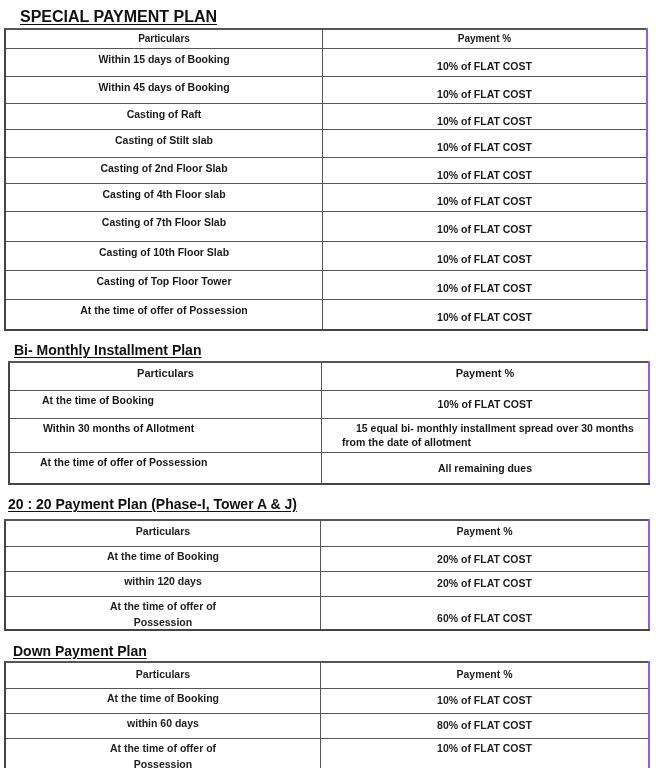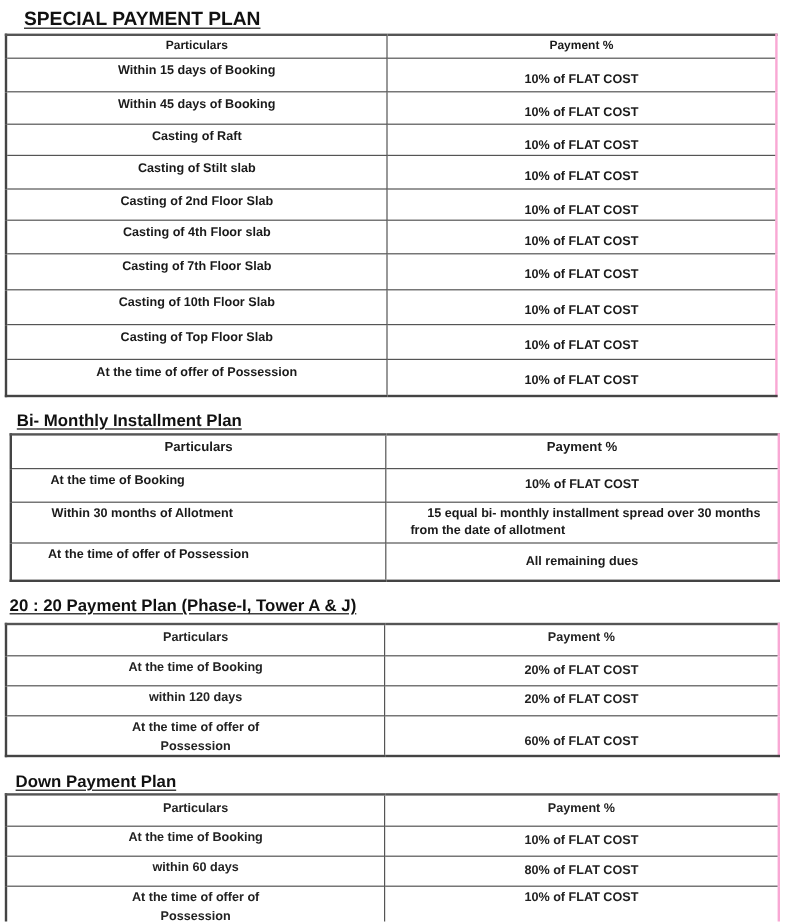--- a/index.html
+++ b/index.html
@@ -6,21 +6,21 @@
   body { width:656px; height:768px; position:relative; overflow:hidden;
          font-family:"Liberation Sans", "DejaVu Sans", sans-serif; color:#111; }
   .title { position:absolute; font-weight:bold; text-decoration:underline;
            text-underline-offset:2px; white-space:nowrap; color:#111; }
   table.plan { position:absolute; border-collapse:collapse; table-layout:fixed;
                font-weight:bold; color:#1a1a1a; }
   table.plan td { border:1px solid #555; padding:0; vertical-align:top;
                   text-align:center; font-size:10.5px; line-height:14px; overflow:hidden; }
   table.plan tr.head td { vertical-align:top; padding-top:2px; }
   table.plan td.left  { width:316px; border-left:2px solid #444; }
-  table.plan td.right { border-right:2px solid #f9a8d4; }
+  table.plan td.right { border-right:2px solid #8b5cf6; }
   table.plan tr:first-child td { border-top:2px solid #555; }
   table.plan tr:last-child td { border-bottom:2px solid #444; }
   .pt { display:block; padding-top:3px; }
   .pt-mid { display:block; padding-top:10px; }
   .al-left { text-align:left !important; }
 
   
   #t1 { left:4px; top:28px; width:644px; }
   #t1 .head td { height:16px; font-size:10px; }
   
@@ -104,21 +104,21 @@
   <tr style="height:29px">
     <td class="left">
           <span class="pt">Casting of 10th Floor Slab</span>
         </td>
     <td class="right">
           <span class="pt-mid">10% of FLAT COST</span>
         </td>
   </tr>
   <tr style="height:29px">
     <td class="left">
-          <span class="pt">Casting of Top Floor Slab</span>
+          <span class="pt">Casting of Top Floor Tower</span>
         </td>
     <td class="right">
           <span class="pt-mid">10% of FLAT COST</span>
         </td>
   </tr>
   <tr style="height:30px">
     <td class="left">
           <span class="pt">At the time of offer of Possession</span>
         </td>
     <td class="right">

